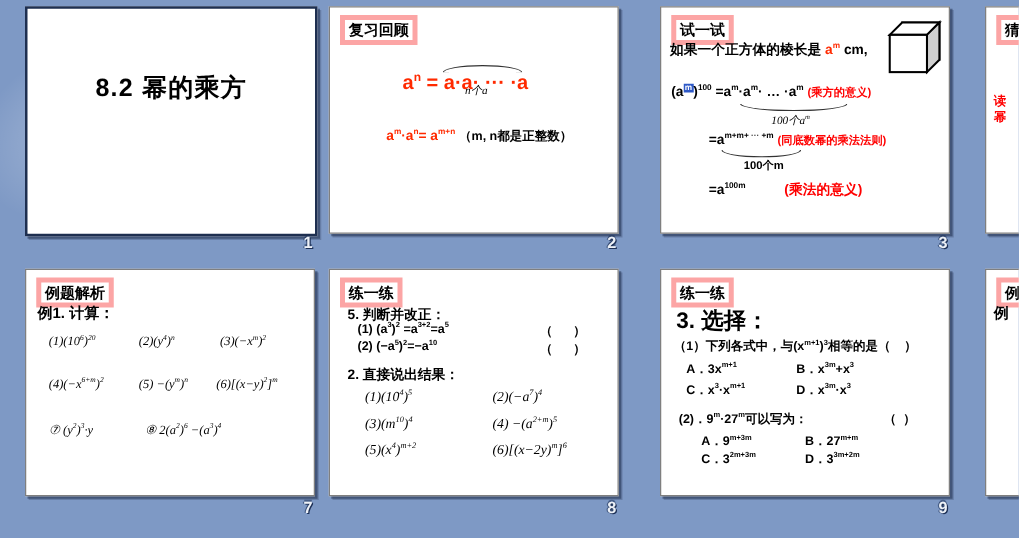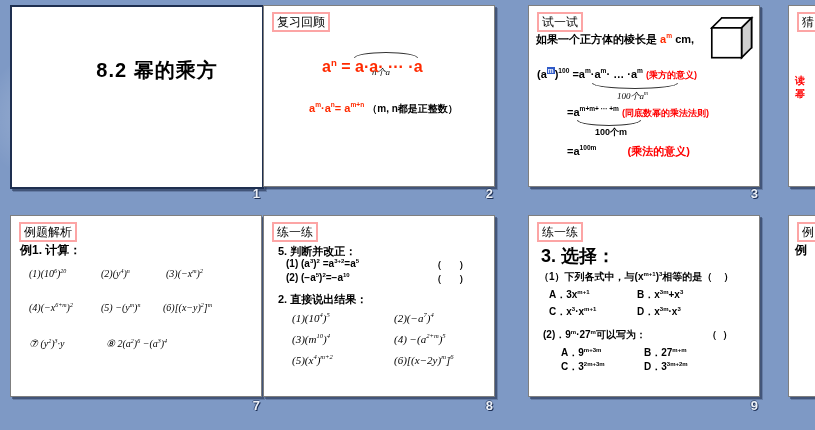--- a/index.html
+++ b/index.html
@@ -18,32 +18,32 @@
   }
   .thumb{
     position:absolute;width:230px;height:180px;background:#fff;
     border:1px solid #7f7f7f;
     box-shadow:2px 2px 0 rgba(30,45,75,0.50),3px 3px 0 rgba(30,45,75,0.25);
     overflow:hidden;
     z-index:2;
   }
   .thumb.selected{border:2px solid #1E2F50;}
   .r1{top:5px;}  .r2{top:215px;}
-  .c1{left:10px;padding-left:20px;} .c2{left:263px;} .c3{left:528px;} .c4{left:788px;}
+  .c1{left:20px;} .c2{left:263px;} .c3{left:528px;} .c4{left:788px;}
   .slidenum{
     position:absolute;width:230px;text-align:right;
     font-weight:bold;font-size:13px;color:#EDF1F7;
     text-shadow:1px 1px 0 #1C2F55,-1px 0 0 rgba(28,47,85,.55),0 -1px 0 rgba(28,47,85,.55);
     z-index:2;
   }
   .nr1{top:186px;} .nr2{top:398px;}
   .badge{
     position:absolute;left:8px;top:6px;
-    display:inline-block;border:2px solid #fca5a5;background:#fff;
-    padding:0 3px;font-weight:normal;font-size:12px;color:#000;line-height:16px;
+    display:inline-block;border:4px solid #fca5a5;background:#fff;
+    padding:0 3px;font-weight:bold;font-size:12px;color:#000;line-height:16px;
     white-space:nowrap;
   }
   .abs{position:absolute;white-space:nowrap;}
   sup{font-size:0.6em;line-height:0;}
   .mathb{font-weight:bold;color:#000;}
   .red{color:#FF2A00;font-weight:bold;}
   .note{color:#FF0000;font-weight:bold;font-size:9px;}
   .serifm{font-family:"Liberation Serif","DejaVu Serif",serif;font-style:italic;color:#000;}
   .obrace{position:absolute;height:5px;border:1px solid #333;border-bottom:none;
     border-radius:50% 50% 0 0 / 100% 100% 0 0;}

